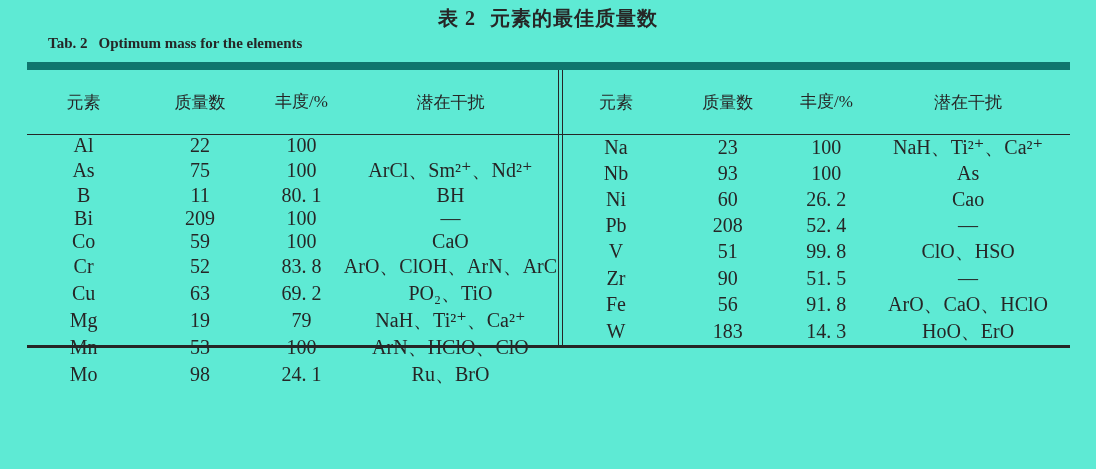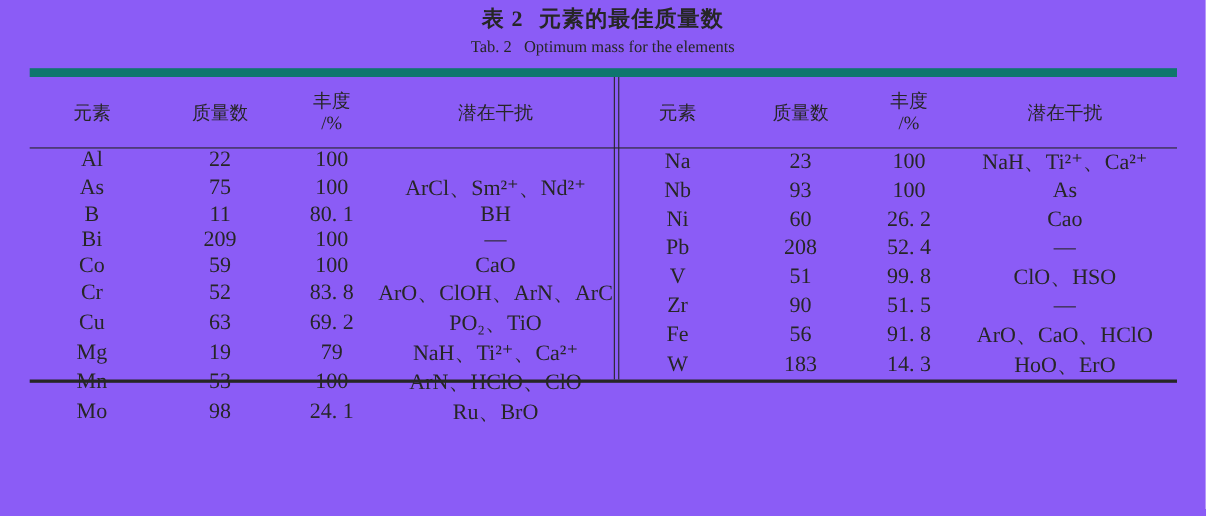--- a/index.html
+++ b/index.html
@@ -3,37 +3,38 @@
 <meta charset="utf-8">
 <style>
   html, body { margin: 0; padding: 0; }
   body {
     width: 1096px; height: 469px;
     background: #ffffff;
     color: #262626;
     font-family: "Liberation Serif", "DejaVu Serif", serif;
     overflow: hidden;
   }
-  .page { position: relative; width: 1096px; height: 469px; background: #8b5cf6; }
+  .page { position: relative; width: 1096px; height: 469px; background: #5eead4; }
 
   .cap-zh {
     padding-top: 6px;
     text-align: center;
     font-weight: bold;
     font-size: 20px;
     line-height: 25px;
     letter-spacing: 1px;
   }
   .cap-zh .cap-title { margin-left: 14px; }
   .cap-en {
-    text-align: center;
-    font-weight: normal;
+    text-align: left;
+    font-weight: bold;
     font-size: 15px;
     line-height: 21px;
     margin-top: 2px;
+    margin-left: 48px;
   }
   .cap-en .cap-title { margin-left: 11px; }
 
   .tbl {
     position: absolute;
     left: 27px; top: 62px;
     width: 1043px; height: 286px;
     box-sizing: border-box;
     border-top: 8px solid #0f766e;
     border-bottom: 3px solid #262626;
@@ -56,21 +57,21 @@
   }
   .thead {
     height: 64px;
     display: grid;
     align-items: center;
     justify-items: center;
     font-size: 17px;
   }
   .half-left .thead, .half-left .row { grid-template-columns: 21.3% 22.6% 15.6% 40.5%; }
   .half-right .thead, .half-right .row { grid-template-columns: 20.9% 23.2% 15.7% 40.2%; }
-  .abhead { display: flex; flex-direction: column; align-items: center; line-height: 1.15; justify-content: flex-end; }
+  .abhead { display: flex; flex-direction: row; align-items: center; line-height: 1.15; justify-content: flex-end; }
   .rows { height: calc(100% - 64px); display: flex; flex-direction: column; }
   .row {
     flex: 1;
     display: grid;
     align-items: center;
     justify-items: center;
     font-size: 20px;
     white-space: nowrap;
   }
 </style>

